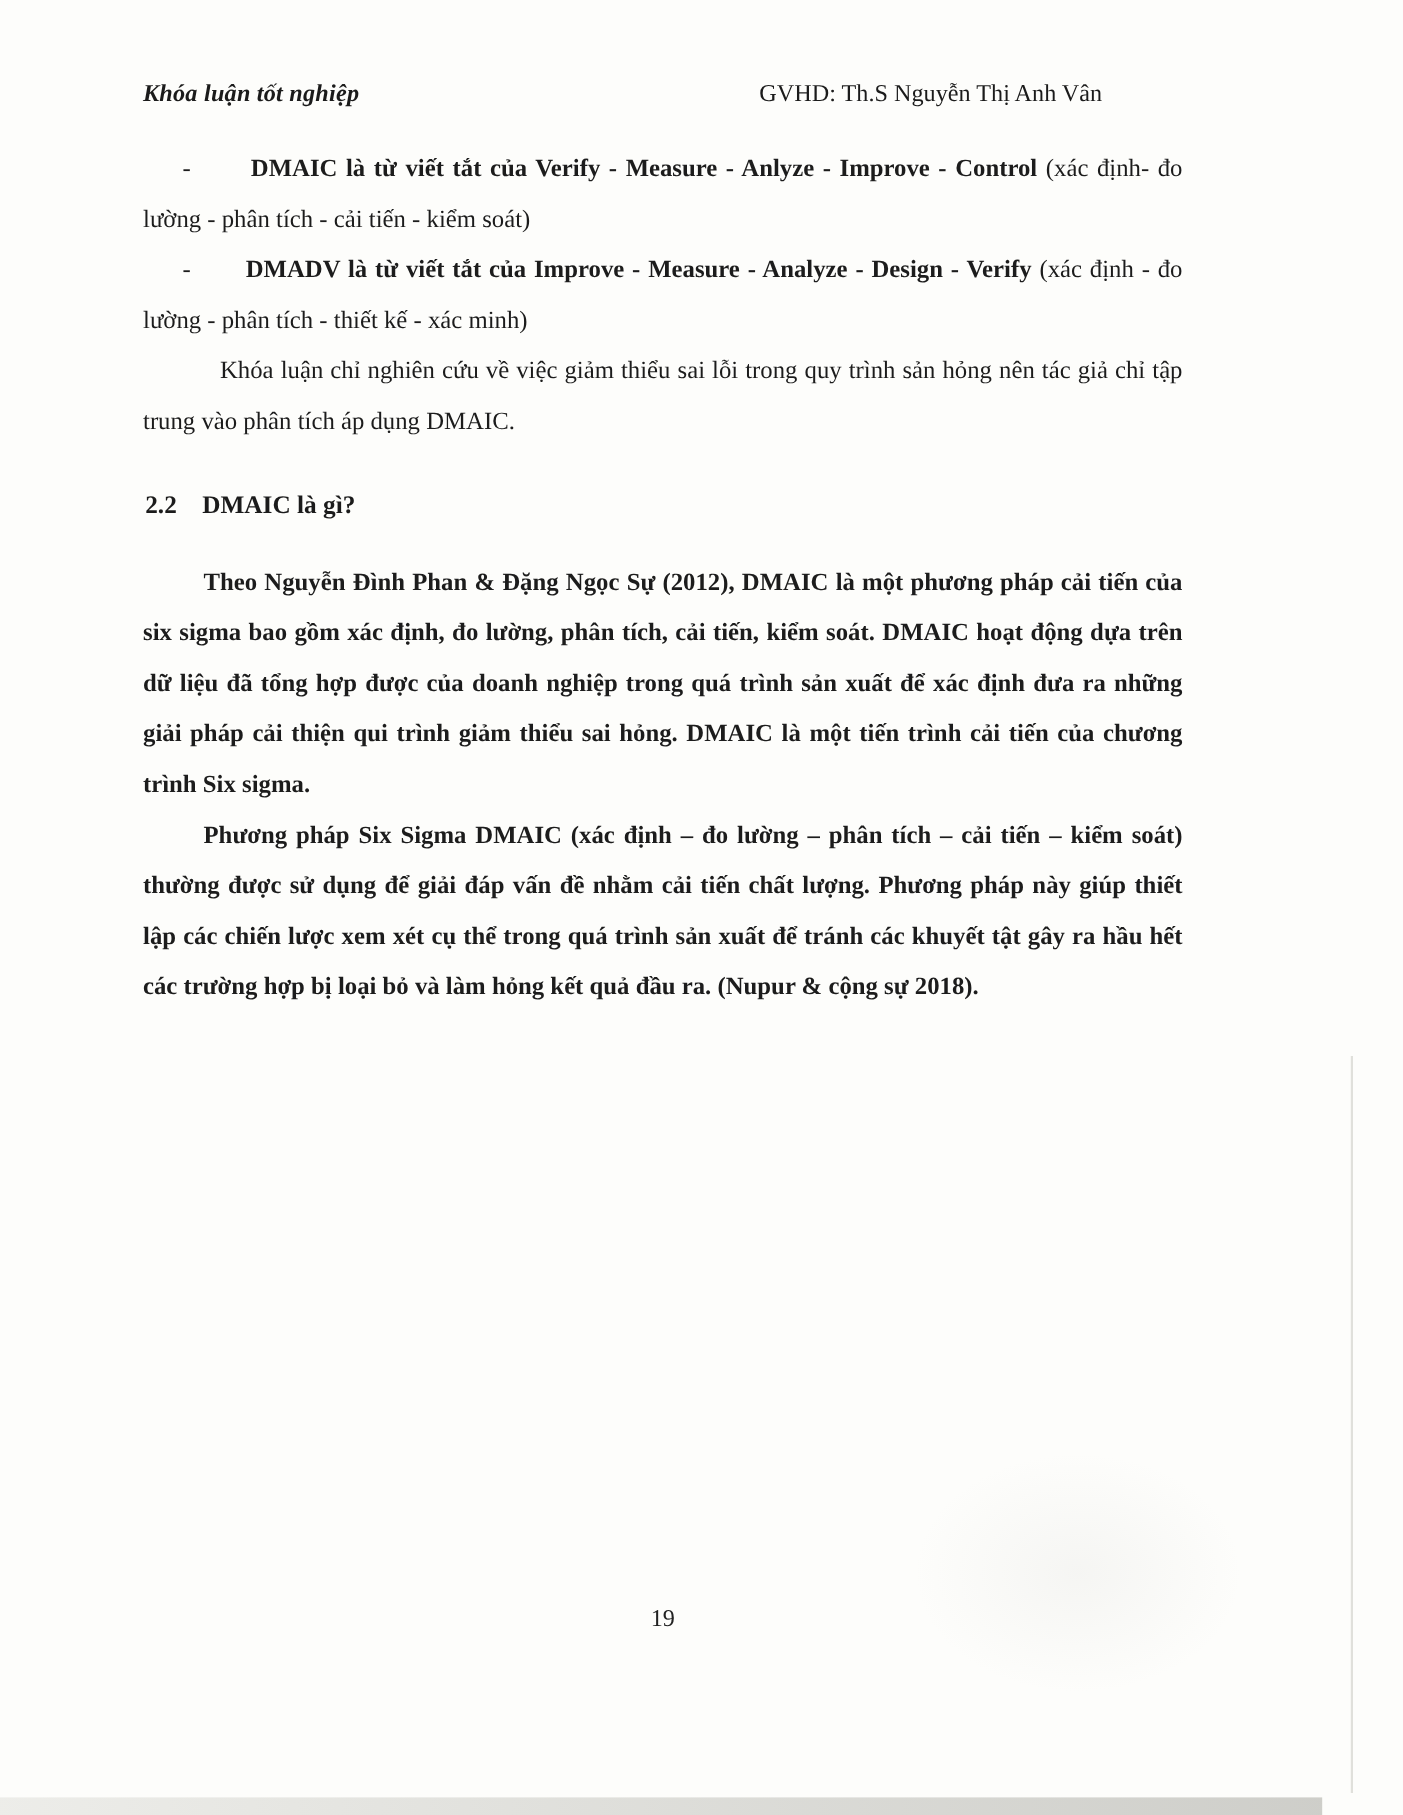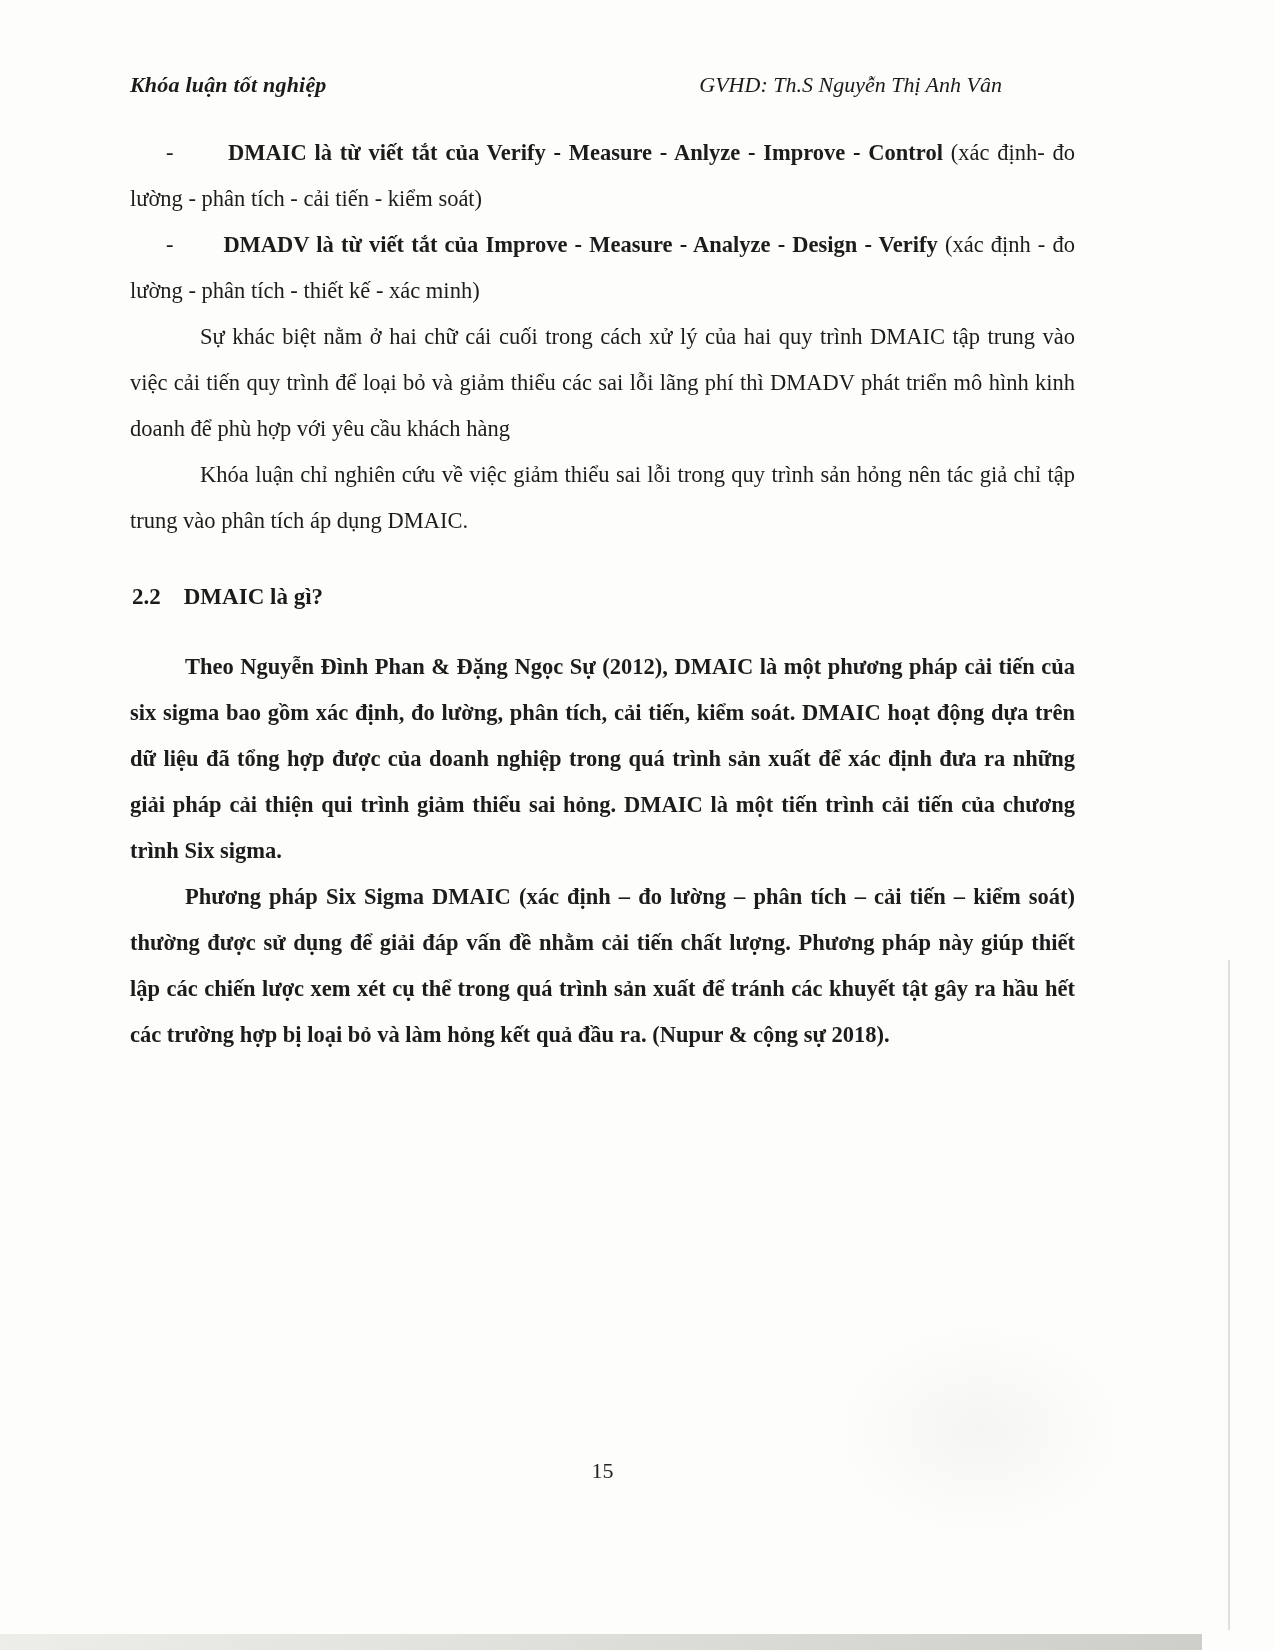--- a/index.html
+++ b/index.html
@@ -25,21 +25,20 @@
     align-items: baseline;
     font-size: 22px;
     margin-bottom: 32px;
   }
   .header-left {
     font-style: italic;
     font-weight: bold;
     letter-spacing: 0.2px;
   }
   .header-right {
-    font-style: italic;
   }
   .body-text { width: 945px; }
   .para {
     font-size: 22.5px;
     line-height: 46px;
     text-align: justify;
     color: #1c1c1c;
   }
   .bullet   { text-indent: 36px; }
   .indent-lg{ text-indent: 70px; }
@@ -98,26 +97,25 @@
 <div class="page">
 
   <header class="header">
     <span class="header-left">Khóa luận tốt nghiệp</span>
     <span class="header-right">GVHD: Th.S Nguyễn Thị Anh Vân</span>
   </header>
 
   <main class="body-text">
     <p class="para bullet"><span>-</span><span>&nbsp;&nbsp;&nbsp;&nbsp;&nbsp;&nbsp;&nbsp;</span><span class="seg-b">DMAIC là từ viết tắt của Verify - Measure - Anlyze - Improve - Control</span><span> (xác định- đo lường - phân tích - cải tiến - kiểm soát)</span></p>
     <p class="para bullet"><span>-</span><span>&nbsp;&nbsp;&nbsp;&nbsp;&nbsp;&nbsp;&nbsp;</span><span class="seg-b">DMADV là từ viết tắt của Improve - Measure - Analyze - Design - Verify</span><span> (xác định - đo lường - phân tích - thiết kế - xác minh)</span></p>
-    <p class="para indent-lg"><span>Sự khác biệt nằm ở hai chữ cái cuối trong cách xử lý của hai quy trình DMAIC tập trung vào việc cải tiến quy trình để loại bỏ và giảm thiểu các sai lỗi lãng phí thì DMADV phát triển mô hình kinh doanh để phù hợp với yêu cầu khách hàng</span></p>
     <p class="para indent-lg"><span>Khóa luận chỉ nghiên cứu về việc giảm thiểu sai lỗi trong quy trình sản hỏng nên tác giả chỉ tập trung vào phân tích áp dụng DMAIC.</span></p>
     <h2 class="heading"><span class="seg-b">2.2</span><span>&nbsp;&nbsp;&nbsp;&nbsp;</span><span class="seg-b">DMAIC là gì?</span></h2>
     <p class="para indent-md"><span>Theo Nguyễn Đình Phan &amp; Đặng Ngọc Sự (2012), DMAIC là một phương pháp cải tiến của six sigma bao gồm xác định, đo lường, phân tích, cải tiến, kiểm soát. DMAIC hoạt động dựa trên dữ liệu đã tổng hợp được của doanh nghiệp trong quá trình sản xuất để xác định đưa ra những giải pháp cải thiện qui trình giảm thiểu sai hỏng. DMAIC là một tiến trình cải tiến của chương trình Six sigma.</span></p>
     <p class="para indent-md"><span>Phương pháp Six Sigma DMAIC (xác định – đo lường – phân tích – cải tiến – kiểm soát) thường được sử dụng để giải đáp vấn đề nhằm cải tiến chất lượng. Phương pháp này giúp thiết lập các chiến lược xem xét cụ thể trong quá trình sản xuất để tránh các khuyết tật gây ra hầu hết các trường hợp bị loại bỏ và làm hỏng kết quả đầu ra. (Nupur &amp; cộng sự 2018).</span></p>
   </main>
 
-  <div class="page-number">15</div>
+  <div class="page-number">19</div>
 
   <div class="scan-smudge"></div>
   <div class="scan-right-line"></div>
   <div class="scan-bottom-band"></div>
 
 </div>
 
 </body></html>

